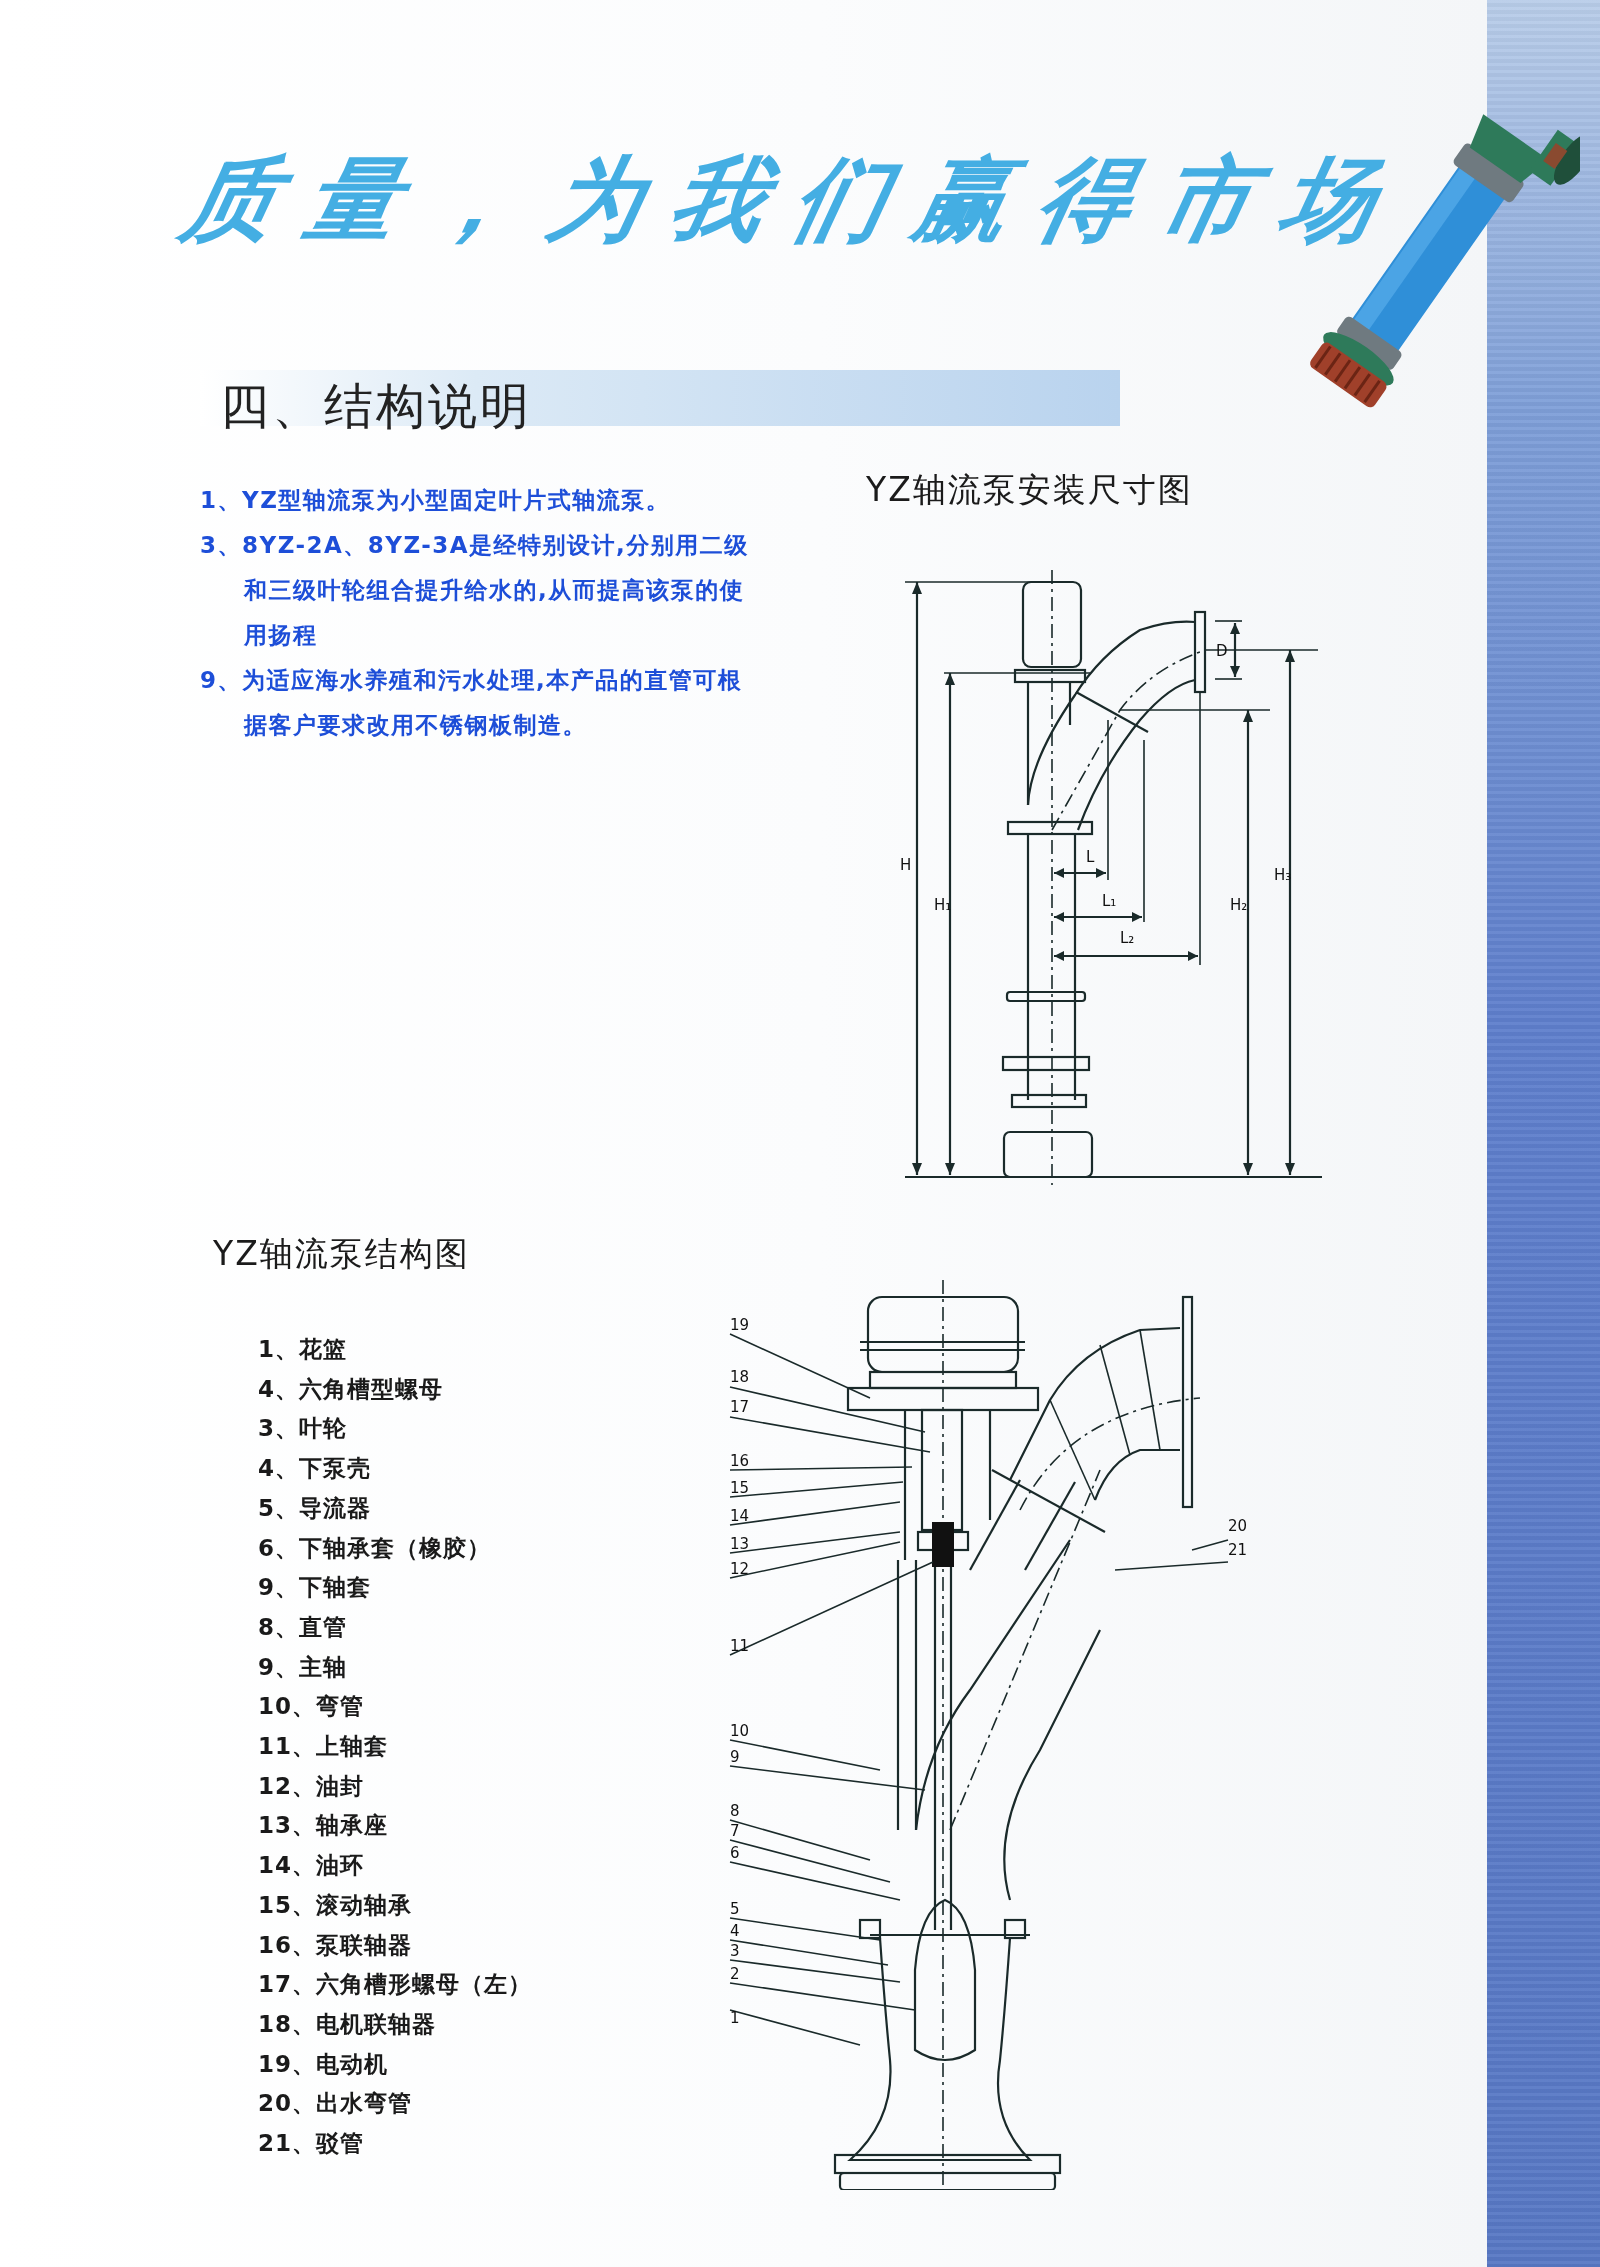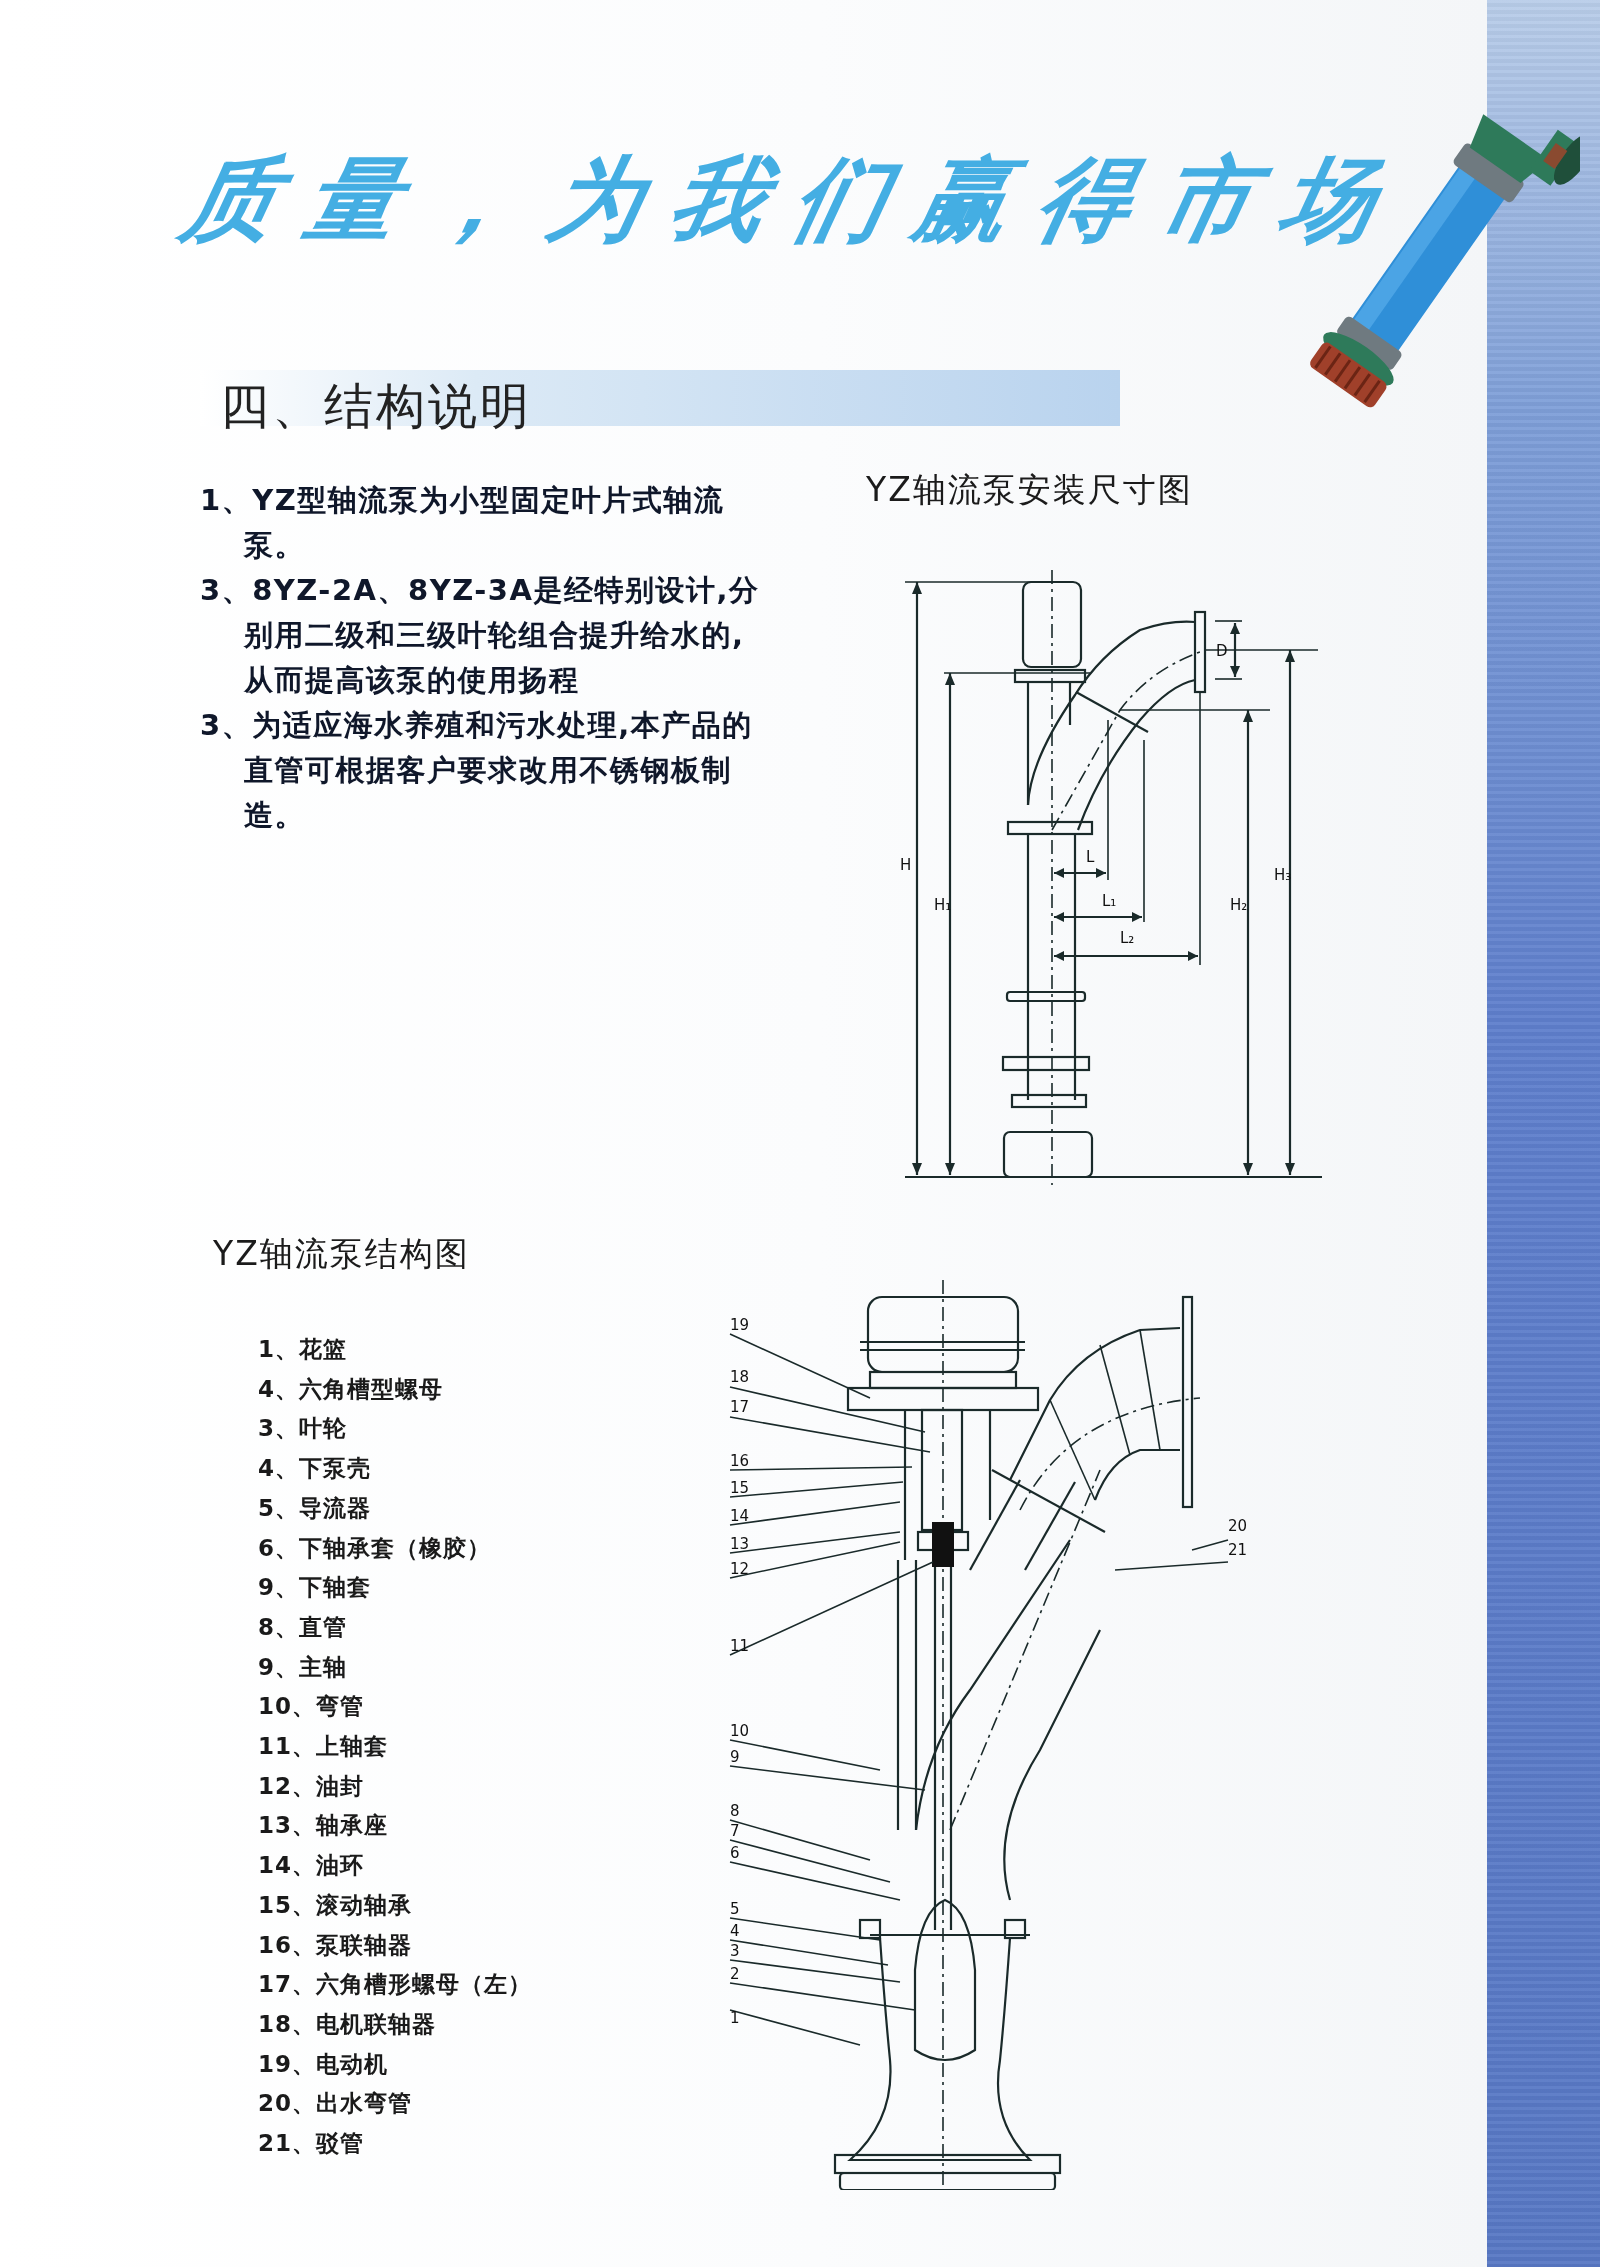--- a/index.html
+++ b/index.html
@@ -9,22 +9,22 @@
           background:linear-gradient(90deg,#ffffff 0%,#fbfcfd 55%,#f4f6f8 100%); }
   .side-strip { position:absolute; left:1487px; top:0; width:113px; height:2267px;
           background:repeating-linear-gradient(180deg, rgba(255,255,255,0.05) 0 3px, rgba(0,0,0,0.03) 3px 7px),
                      linear-gradient(180deg,#b9cde9 0%,#7f9fd8 18%,#5f7fcc 45%,#5878c4 100%); }
   .slogan { position:absolute; left:185px; top:138px; font-size:92px; font-style:italic; font-weight:bold;
             color:#44aee3; letter-spacing:30px; transform:skewX(-12deg); white-space:nowrap;
             font-family:"DejaVu Serif","Liberation Serif",serif; }
   .section-bar { position:absolute; left:200px; top:370px; width:920px; height:56px;
             background:linear-gradient(90deg,#ffffff 0%,#dceaf6 30%,#b9d3ee 100%); }
   .section-title { position:absolute; left:220px; top:374px; font-size:49px; color:#222; letter-spacing:3px; }
-  .desc { position:absolute; left:200px; top:478px; width:560px; font-size:29px; font-weight:bold;
-          line-height:45px; letter-spacing:1.5px; color:#0f172a; }
+  .desc { position:absolute; left:200px; top:478px; width:560px; font-size:23px; font-weight:bold;
+          line-height:45px; letter-spacing:1.5px; color:#1d4ed8; }
   .desc .item { padding-left:44px; text-indent:-44px; }
   .h-diagram { position:absolute; font-size:33px; font-weight:normal; color:#1b1b1b; letter-spacing:2px; }
   .parts { position:absolute; left:258px; top:1330px; font-size:23px; font-weight:bold; line-height:39.7px; letter-spacing:1px; }
   svg { position:absolute; }
   .ln { stroke:#1a2a2a; fill:none; stroke-width:2.2; }
   .thin { stroke:#1a2a2a; fill:none; stroke-width:1.6; }
   .dash { stroke:#1a2a2a; fill:none; stroke-width:1.6; stroke-dasharray:14 5 3 5; }
   .lbl { font-family:"DejaVu Sans",sans-serif; font-size:15px; fill:#111; }
 </style>
 </head>
@@ -57,21 +57,21 @@
     </g>
   </g>
 </svg>
 
 <div class="section-bar"></div>
 <div class="section-title">四、结构说明</div>
 
 <div class="desc">
   <div class="item">1、YZ型轴流泵为小型固定叶片式轴流泵。</div>
   <div class="item">3、8YZ-2A、8YZ-3A是经特别设计,分别用二级和三级叶轮组合提升给水的,从而提高该泵的使用扬程</div>
-  <div class="item">3、为适应海水养殖和污水处理,本产品的直管可根据客户要求改用不锈钢板制造。</div>
+  <div class="item">9、为适应海水养殖和污水处理,本产品的直管可根据客户要求改用不锈钢板制造。</div>
 </div>
 
 <div class="h-diagram" style="left:866px;top:468px">YZ轴流泵安装尺寸图</div>
 
 <svg style="left:890px;top:560px" width="440" height="630" viewBox="0 0 440 630">
 
   <line class="ln" x1="15" y1="617" x2="432" y2="617"></line>
 
   <line class="ln" x1="27" y1="22" x2="27" y2="615"></line>
   <line class="thin" x1="15" y1="22" x2="175" y2="22"></line>

